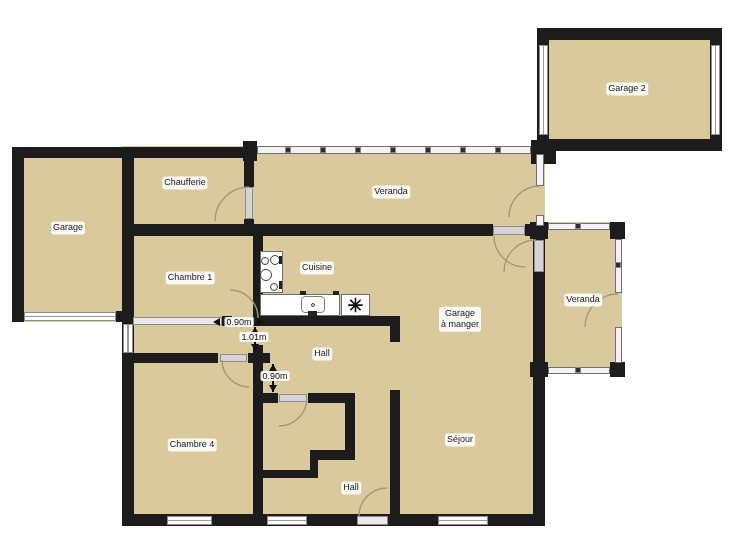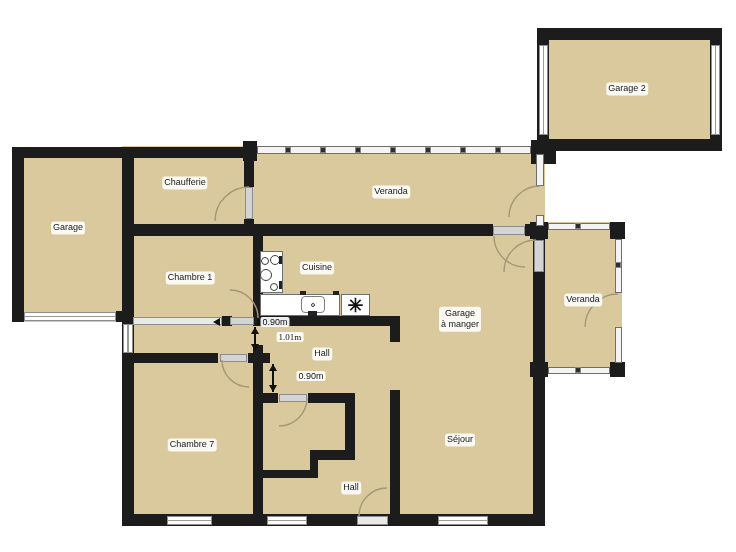--- a/index.html
+++ b/index.html
@@ -18,21 +18,21 @@
   .burner{position:absolute;box-sizing:border-box;border:1.5px solid #3c3c3c;border-radius:50%;background:#fff;}
   .mark{position:absolute;background:#222;}
   .sink{position:absolute;box-sizing:border-box;border:1.5px solid #7c7c7c;border-radius:4px;background:#fff;}
   .glyphbox{position:absolute;display:flex;align-items:center;justify-content:center;
             font-size:19px;font-weight:bold;color:#111;line-height:1;}
   .rlabel{position:absolute;transform:translate(-50%,-50%);font-size:9px;line-height:1.25;
           color:#151515;background:rgba(255,255,255,.88);padding:1px 2px;border-radius:3px;
           text-align:center;white-space:pre-line;
           text-shadow:0 0 2px #fff;}
   .mlabel{position:absolute;transform:translate(-50%,-50%);font-size:9px;color:#111;
-          background:rgba(255,255,255,.92);padding:0 2px;border-radius:2px;z-index:6;margin-left:36px;}
+          background:rgba(255,255,255,.92);padding:0 2px;border-radius:2px;z-index:6;}
   .mline{position:absolute;background:#111;}
   .arrow{position:absolute;width:0;height:0;}
   svg.arcs{position:absolute;left:0;top:0;z-index:4;pointer-events:none;}
   .z1{z-index:1}.z2{z-index:2}.z3{z-index:3}.z5{z-index:5}
 </style>
 </head>
 <body>
 
 <div id="plan">
   <svg class="arcs" width="736" height="552">
@@ -135,27 +135,27 @@
     <div class="rlabel z5" style="left: 68px; top: 228px;">Garage</div>
     <div class="rlabel z5" style="left: 185px; top: 183px;">Chaufferie</div>
     <div class="rlabel z5" style="left: 391px; top: 192px;">Veranda</div>
     <div class="rlabel z5" style="left: 627px; top: 89px;">Garage 2</div>
     <div class="rlabel z5" style="left: 190px; top: 278px;">Chambre 1</div>
     <div class="rlabel z5" style="left: 317px; top: 268px;">Cuisine</div>
     <div class="rlabel z5" style="left: 460px; top: 319px;">Garage
 à manger</div>
     <div class="rlabel z5" style="left: 583px; top: 300px;">Veranda</div>
     <div class="rlabel z5" style="left: 322px; top: 354px;">Hall</div>
-    <div class="rlabel z5" style="left: 192px; top: 445px;">Chambre 7</div>
+    <div class="rlabel z5" style="left: 192px; top: 445px;">Chambre 4</div>
     <div class="rlabel z5" style="left: 460px; top: 440px;">Séjour</div>
     <div class="rlabel z5" style="left: 351px; top: 488px;">Hall</div>
     <div class="arrow z5" style="left: 213px; top: 318px; border-top: 4px solid transparent; border-bottom: 4px solid transparent; border-right: 7px solid rgb(17, 17, 17);"></div>
     <div class="arrow z5" style="left: 257px; top: 318px; border-top: 4px solid transparent; border-bottom: 4px solid transparent; border-left: 7px solid rgb(17, 17, 17);"></div>
     <div class="mlabel" style="left: 239px; top: 322px;">0.90m</div>
     <div class="mline z5" style="left: 254px; top: 327px; width: 1.5px; height: 24px;"></div>
     <div class="arrow z5" style="left: 251px; top: 327px; border-left: 4px solid transparent; border-right: 4px solid transparent; border-bottom: 7px solid rgb(17, 17, 17);"></div>
     <div class="arrow z5" style="left: 251px; top: 344px; border-left: 4px solid transparent; border-right: 4px solid transparent; border-top: 7px solid rgb(17, 17, 17);"></div>
-    <div class="mlabel" style="left: 254px; top: 337px; font-family: Liberation Serif, serif;">1.01m</div>
+    <div class="mlabel" style="left: 254px; top: 337px;">1.01m</div>
     <div class="mline z5" style="left: 272px; top: 364px; width: 1.5px; height: 28px;"></div>
     <div class="arrow z5" style="left: 269px; top: 364px; border-left: 4px solid transparent; border-right: 4px solid transparent; border-bottom: 7px solid rgb(17, 17, 17);"></div>
     <div class="arrow z5" style="left: 269px; top: 385px; border-left: 4px solid transparent; border-right: 4px solid transparent; border-top: 7px solid rgb(17, 17, 17);"></div>
     <div class="mlabel" style="left: 275px; top: 376px;">0.90m</div>
   </div>
 
 </body></html>

